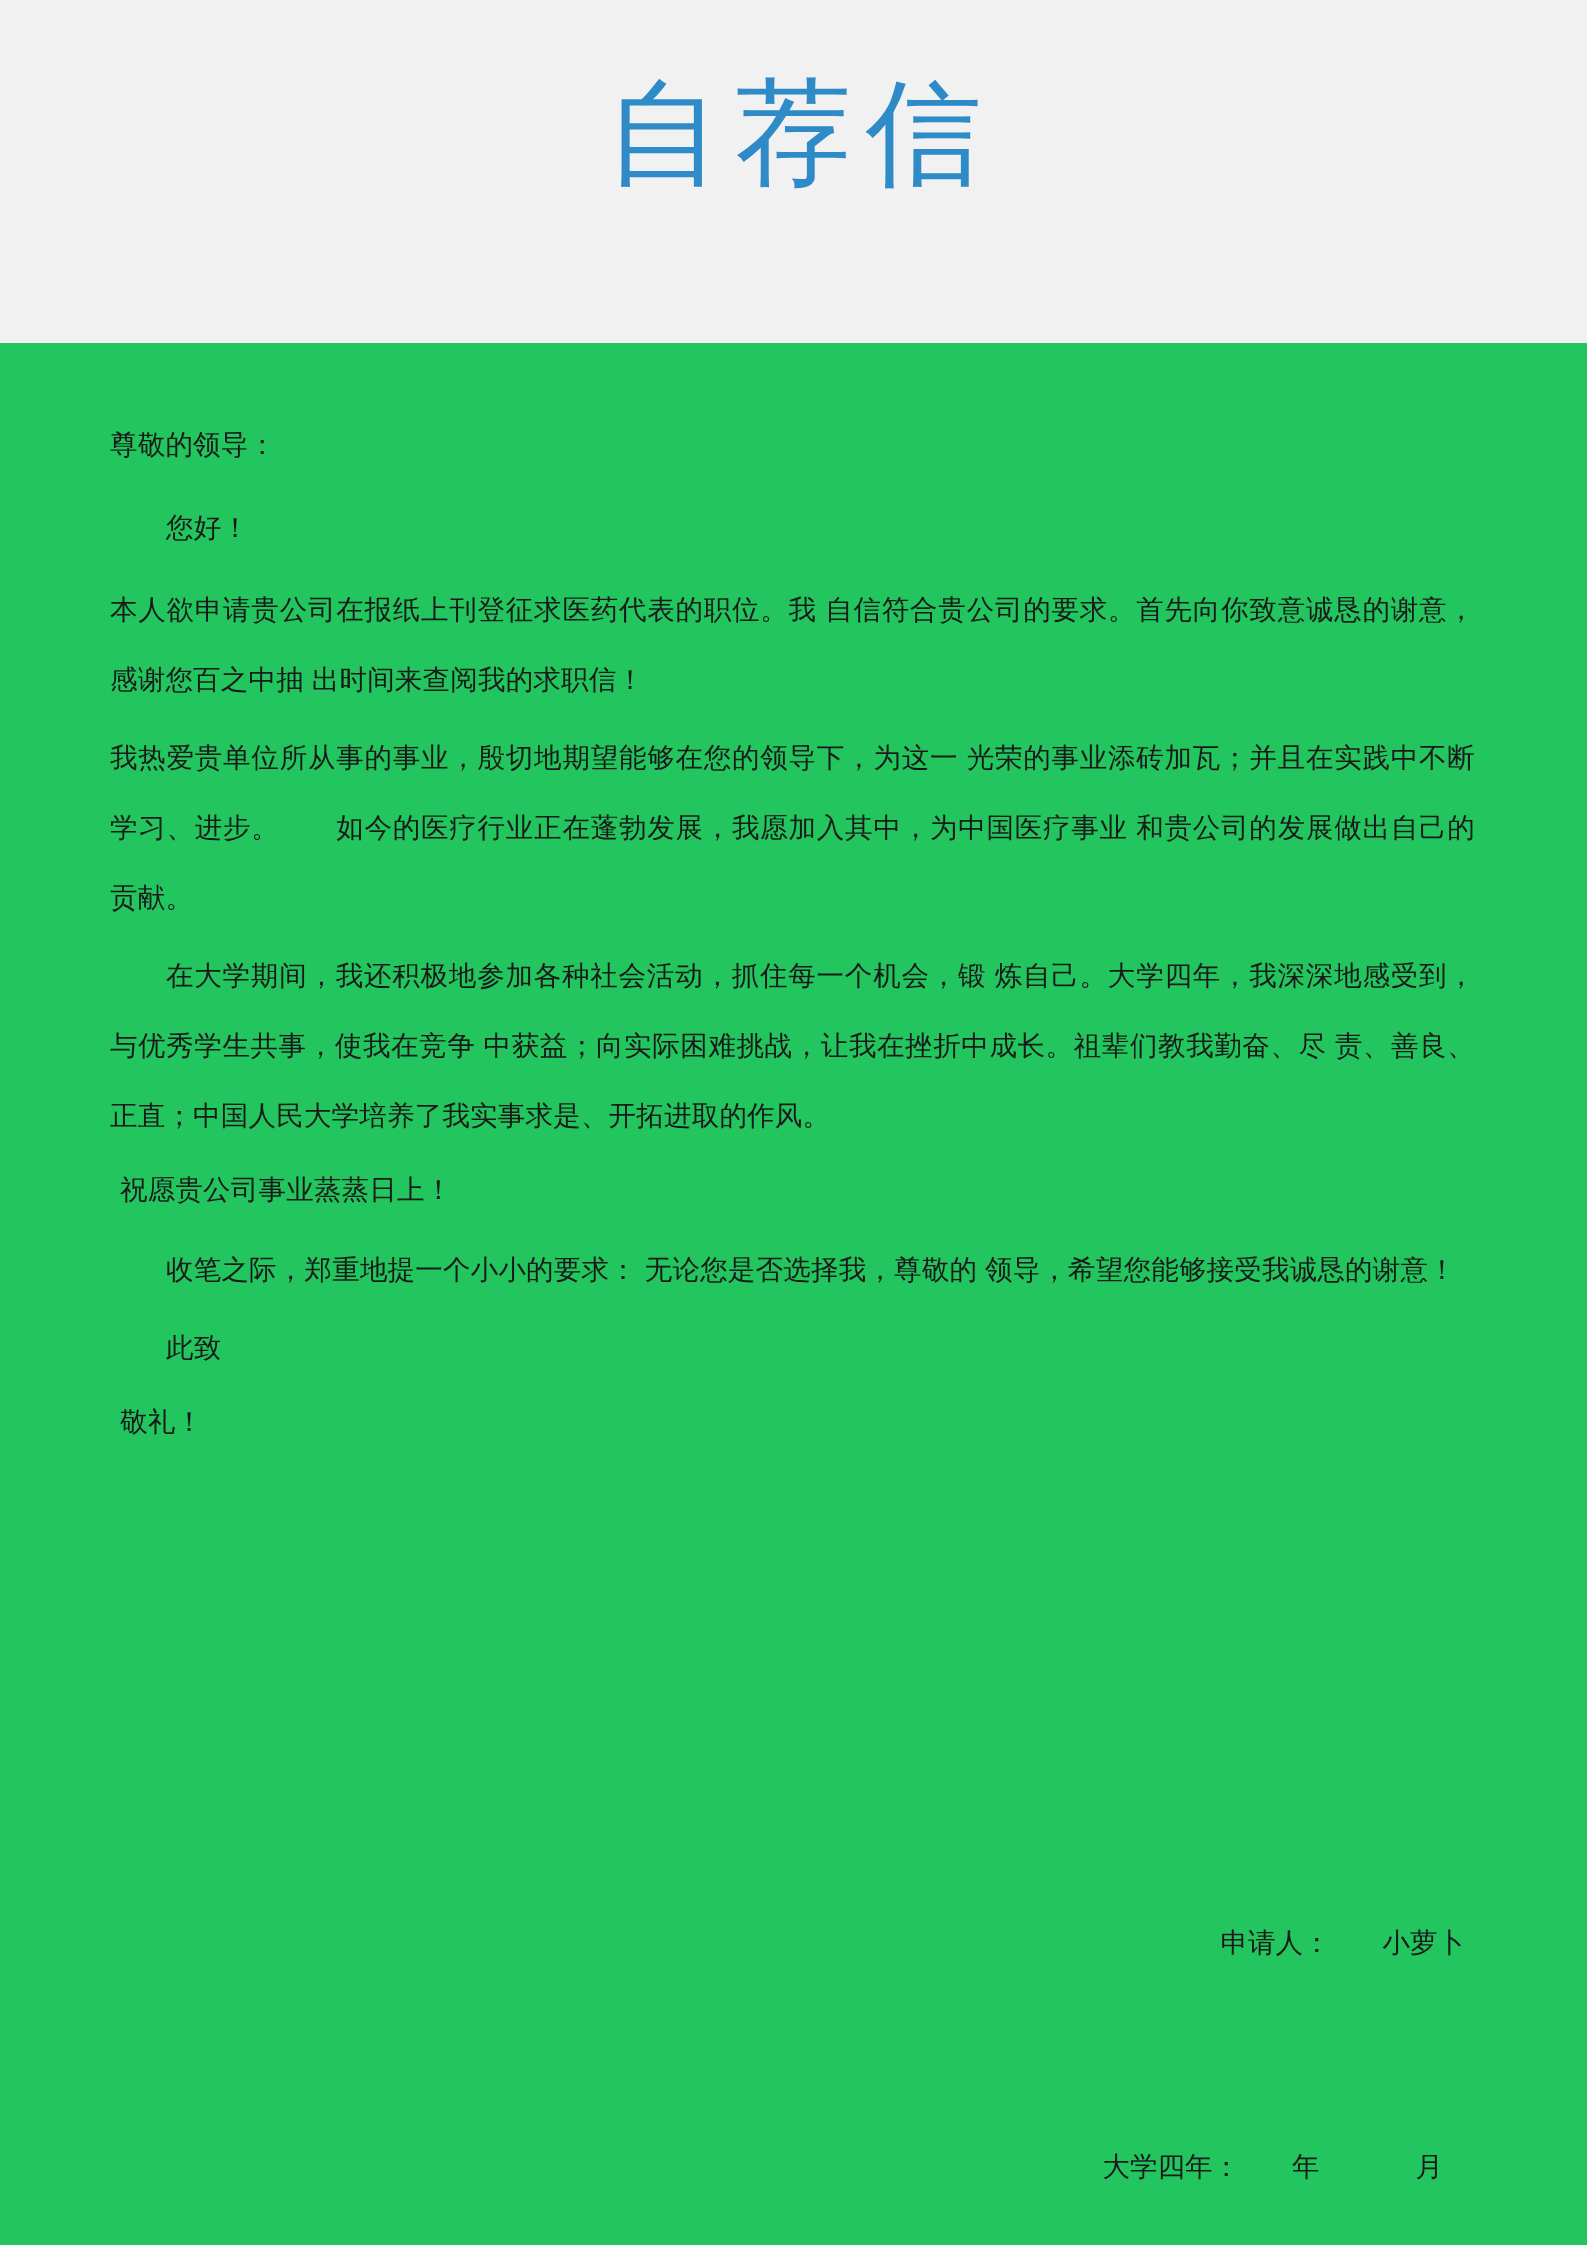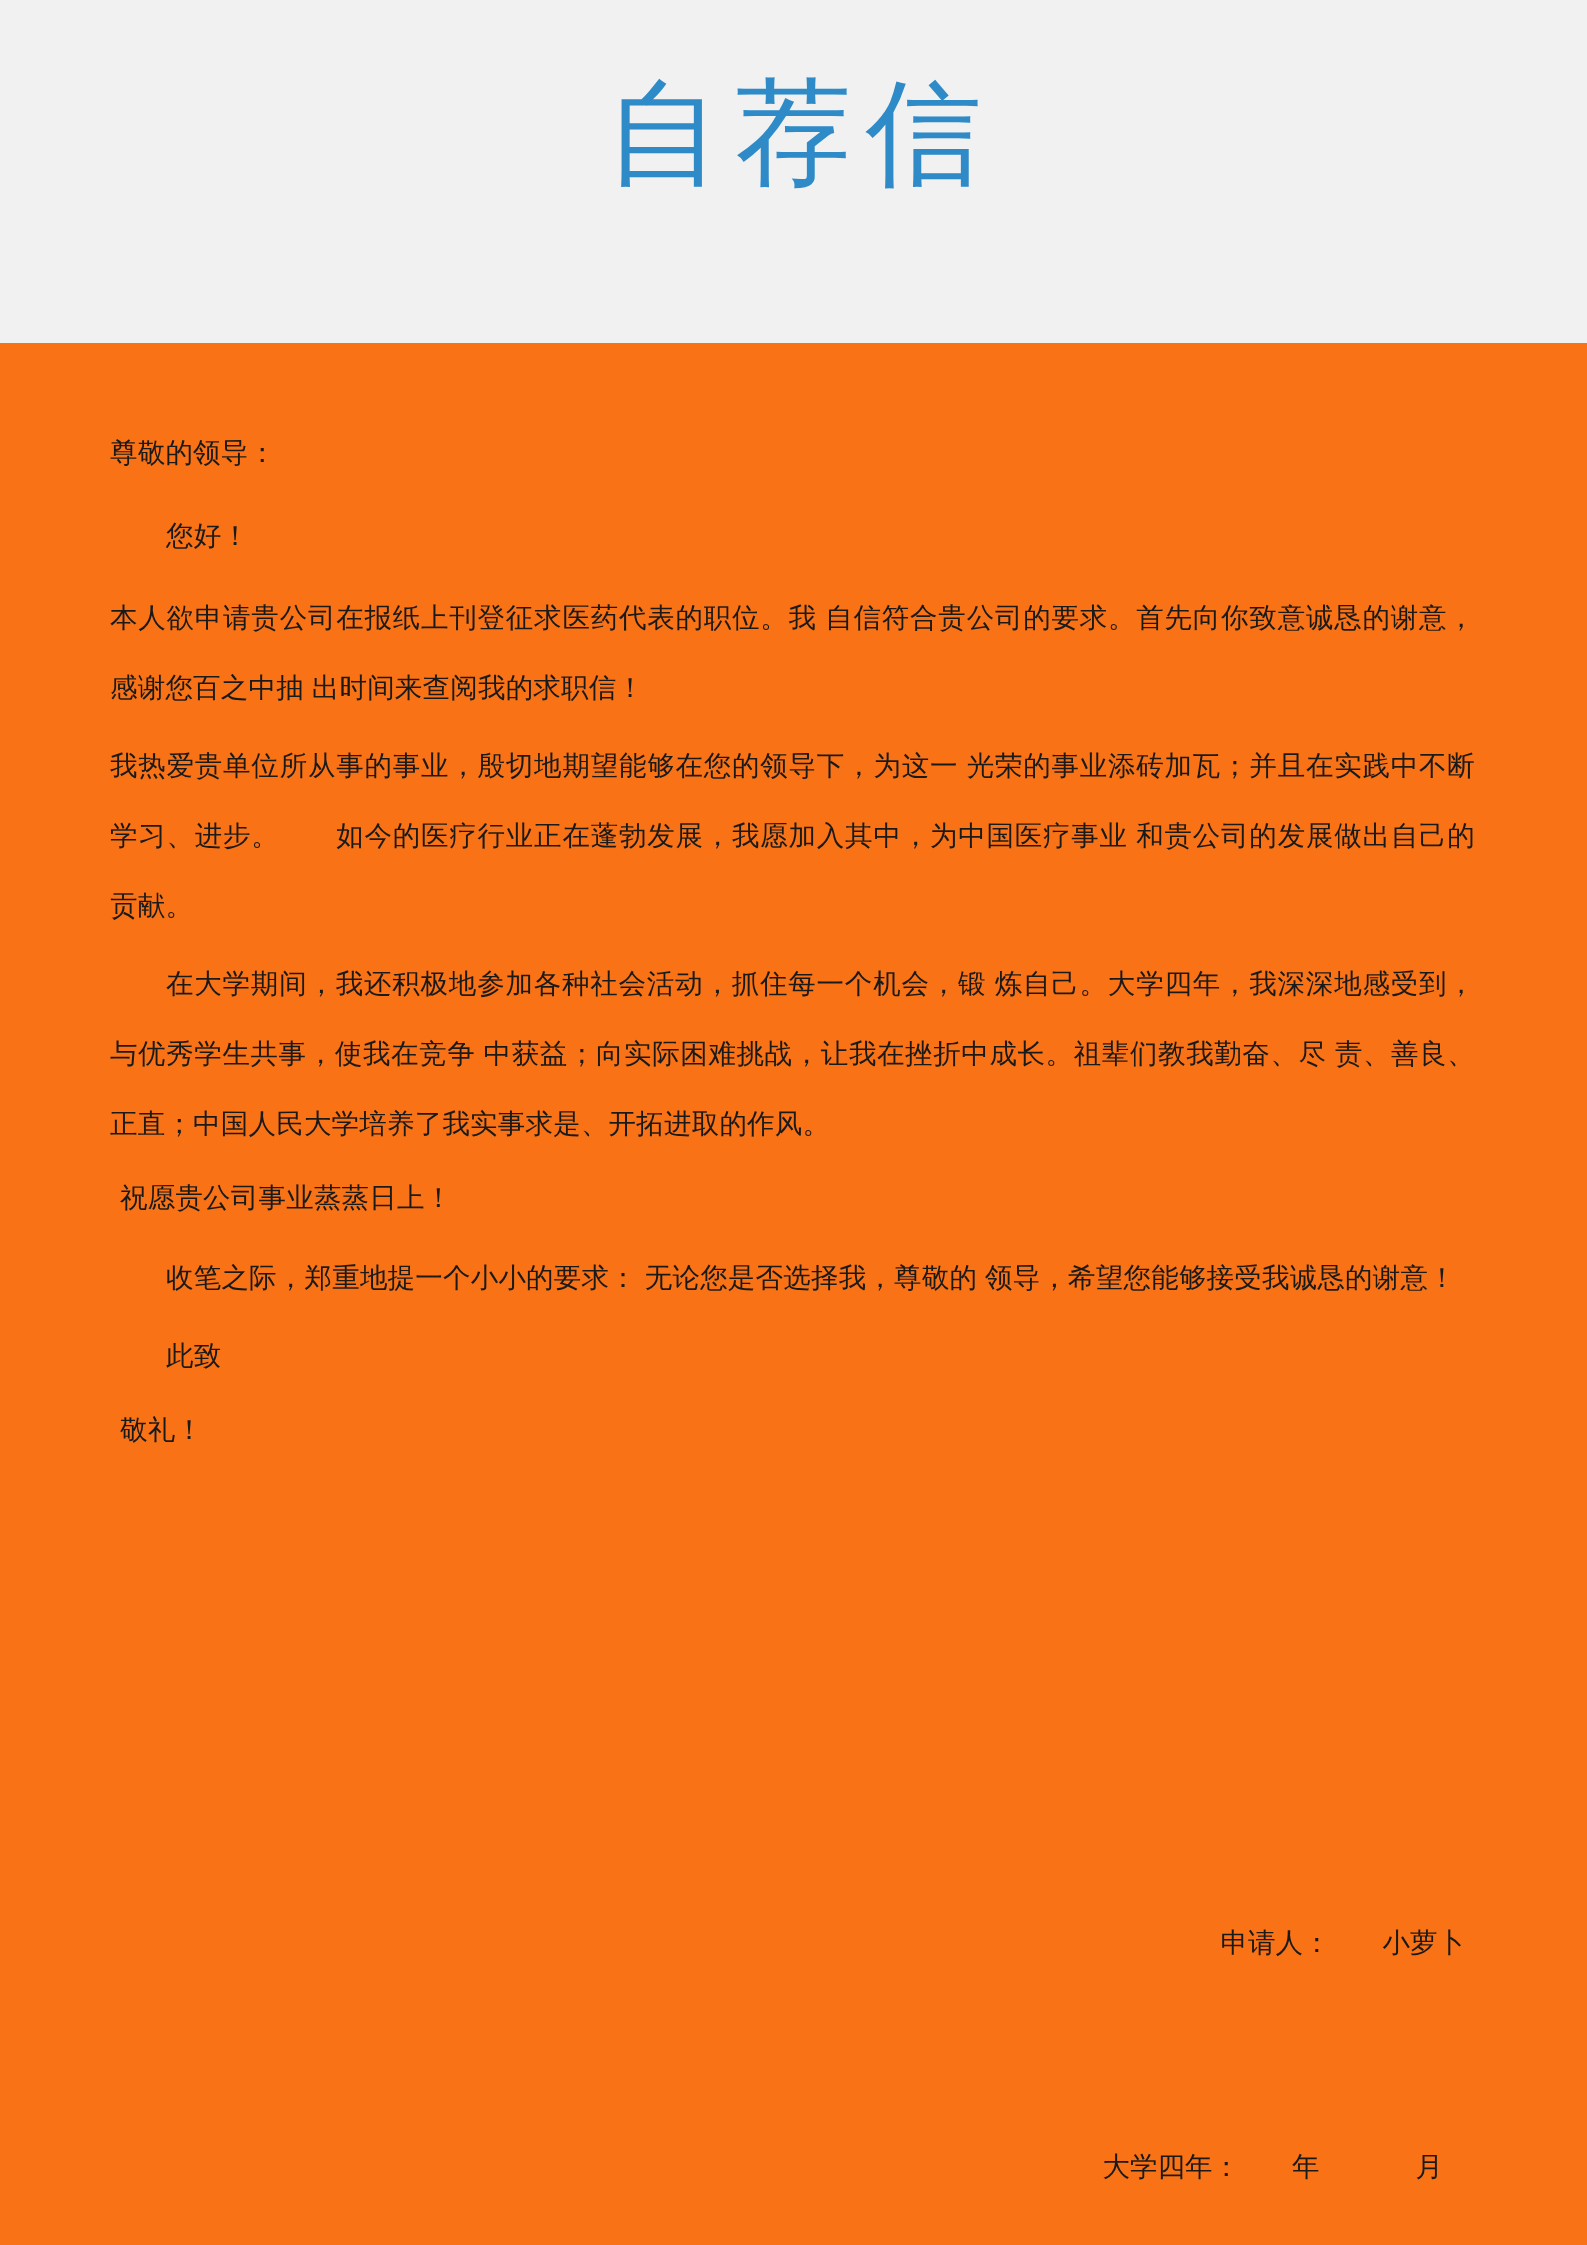--- a/index.html
+++ b/index.html
@@ -10,21 +10,21 @@
   body {
     width: 1587px;
     height: 2245px;
     font-family: "Liberation Sans", "DejaVu Sans", sans-serif;
     -webkit-font-smoothing: antialiased;
   }
   .page {
     position: relative;
     width: 1587px;
     height: 2245px;
-    background: #f97316;
+    background: #22c55e;
     overflow: hidden;
   }
   
   .header-band {
     position: absolute;
     left: 0;
     top: 0;
     width: 1587px;
     height: 343px;
     background: #f1f1f1;
@@ -49,21 +49,21 @@
     line-height: 1;
     white-space: nowrap;
   }
   
   .body-wrap {
     position: absolute;
     left: 0;
     top: 343px;
     width: 1587px;
     box-sizing: border-box;
-    padding: 12px 112px 0 110px;
+    padding: 4px 112px 0 110px;
   }
   .para {
     font-size: 27.5px;
     color: #1a1a1a;
     line-height: 70px;
     letter-spacing: 0.2px;
     text-align: justify;
     text-justify: inter-character;
     word-break: break-all;
     margin: 0;

